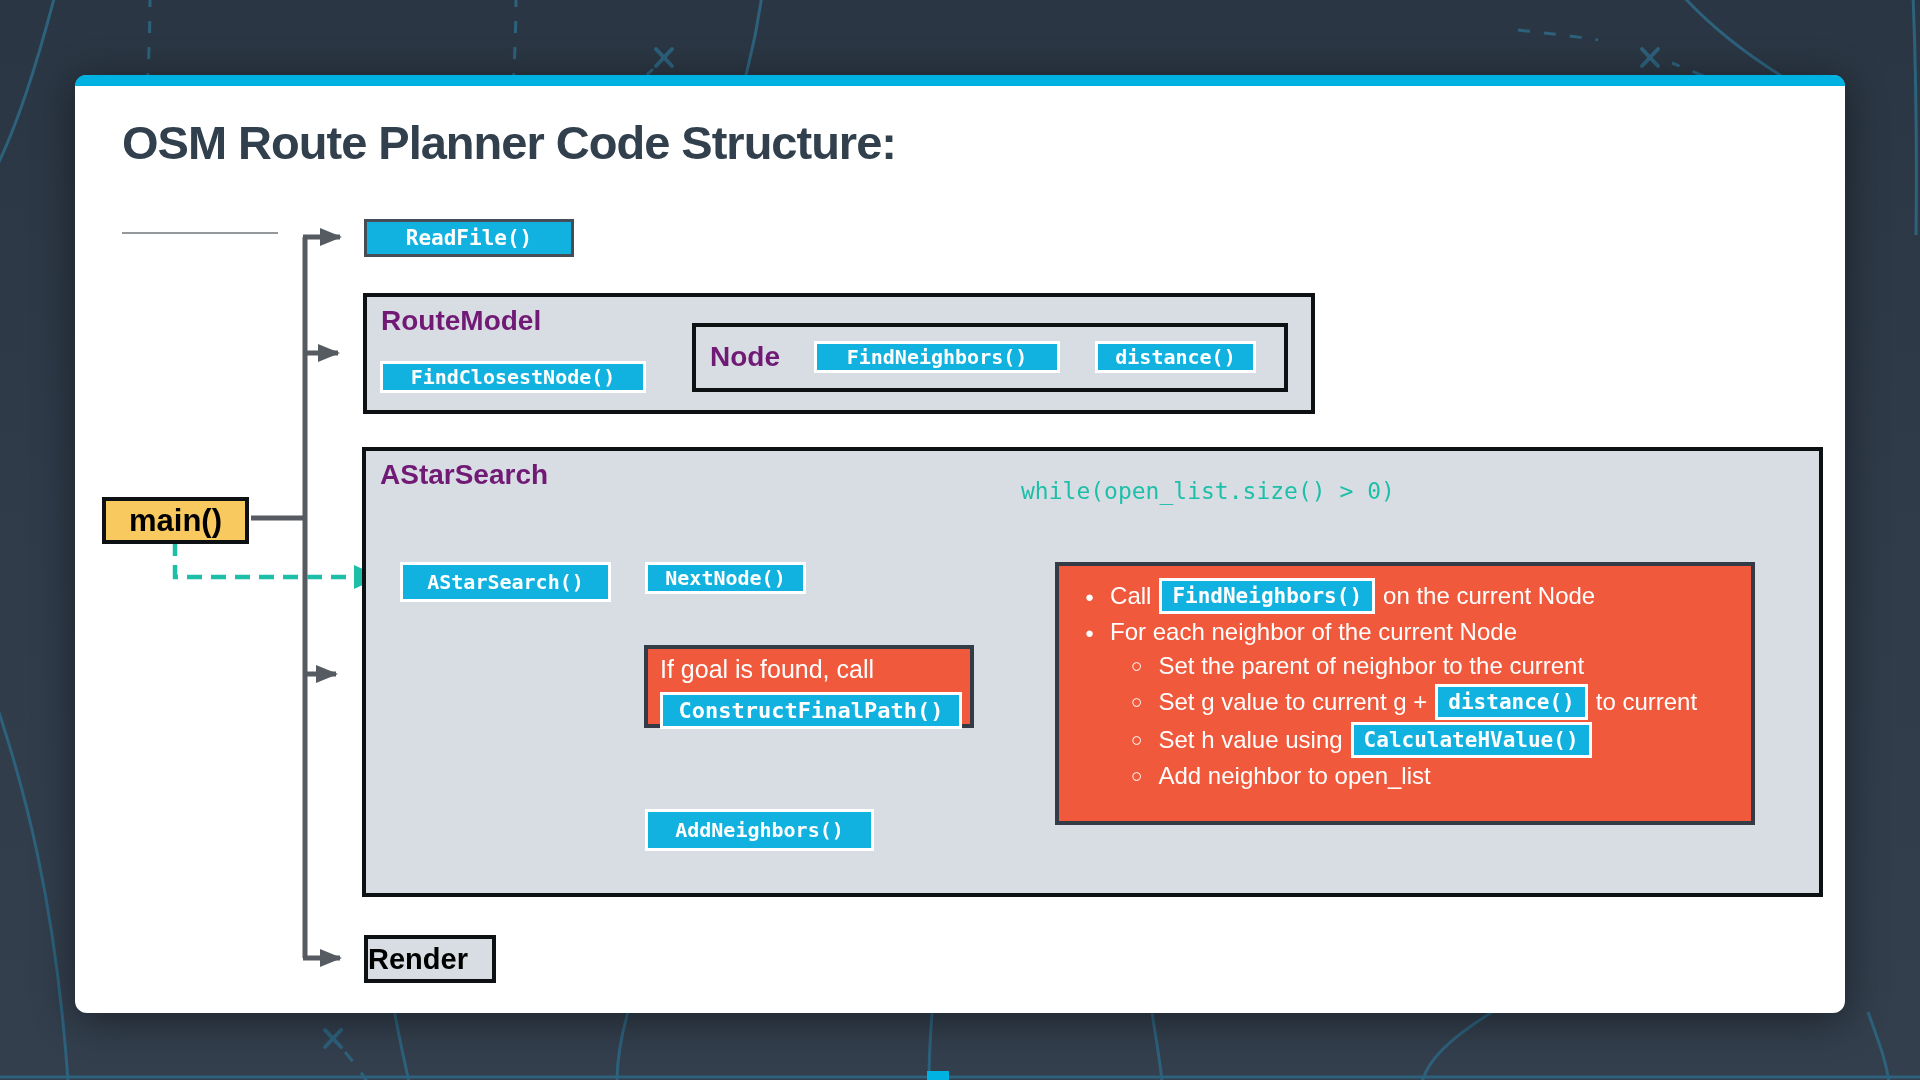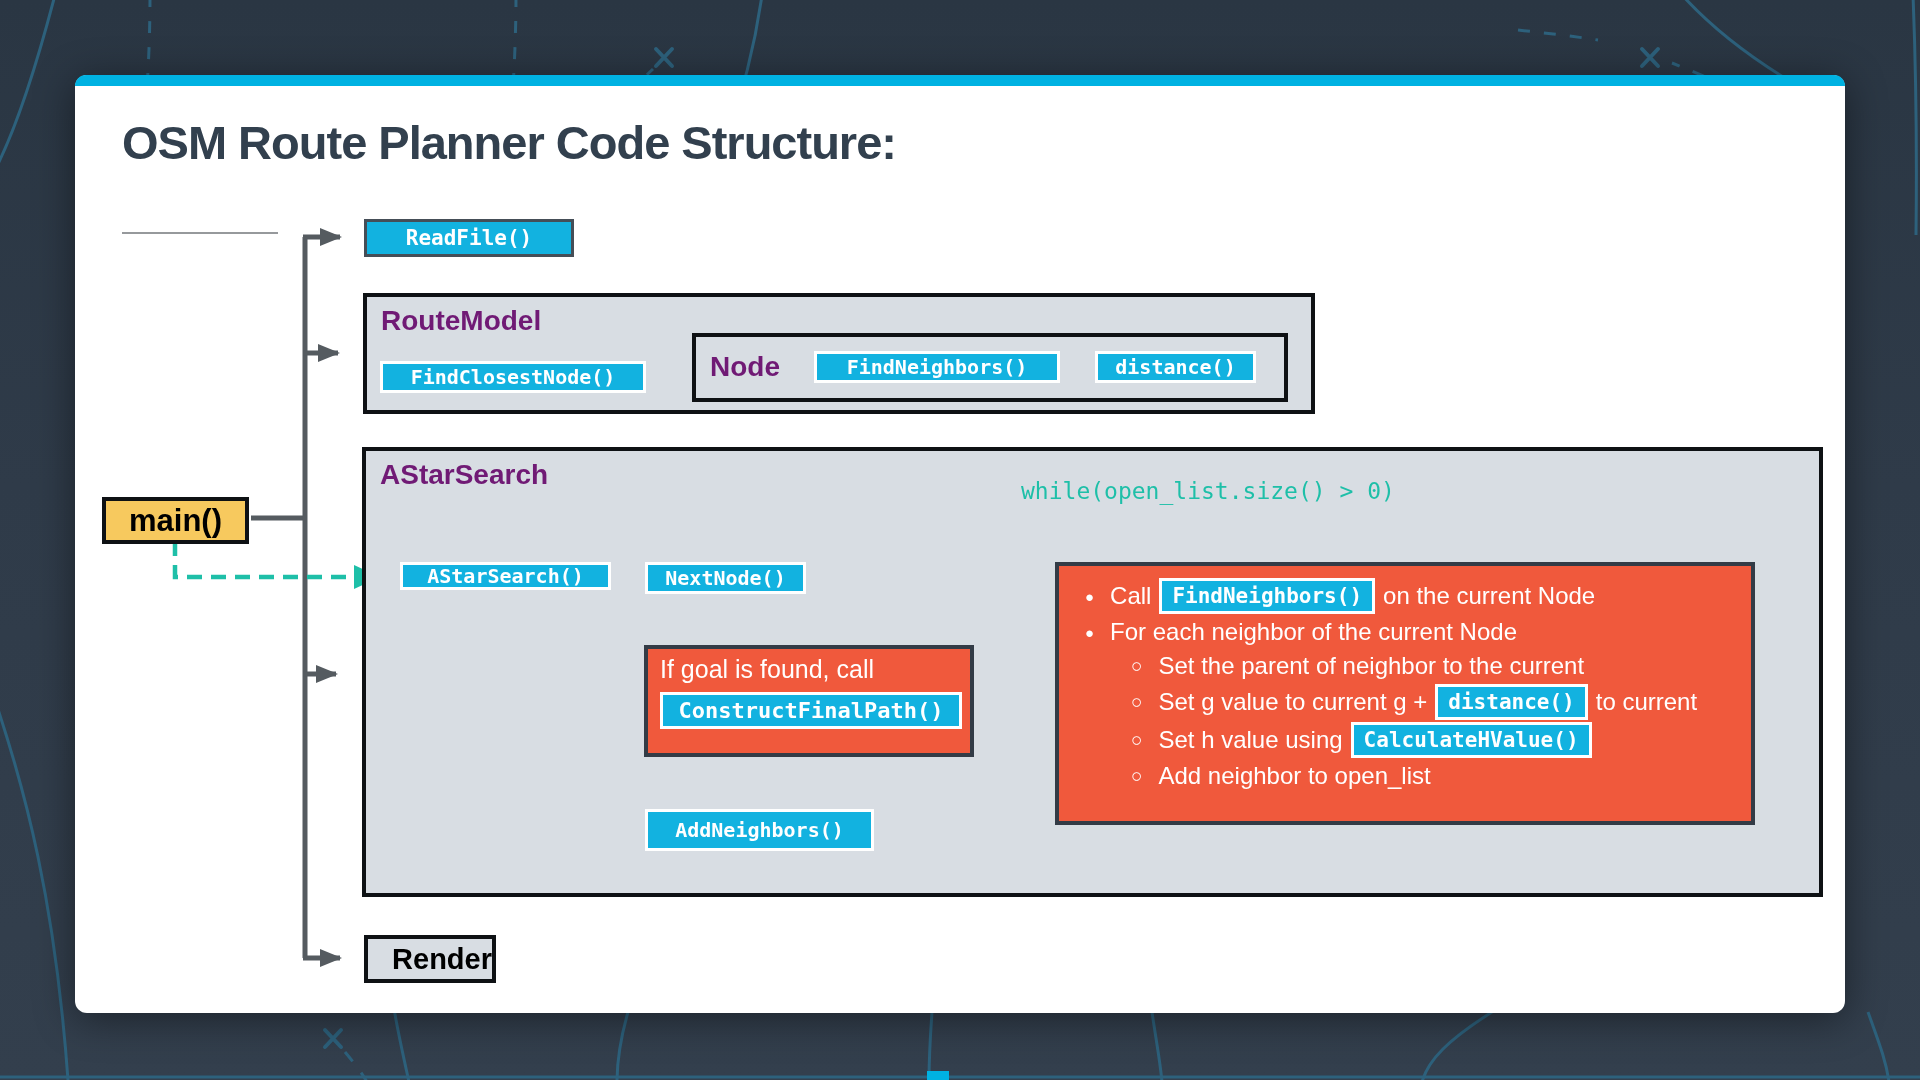--- a/index.html
+++ b/index.html
@@ -108,39 +108,39 @@
       <path d="M725 741 L725 760" marker-end="url(#tArrow)"></path>
       <path d="M728 814 L728 868 L1788 868 L1788 521 L727 521 L727 538" marker-end="url(#tArrow)"></path>
     </g>
   </svg>
 
   <div class="chip darkline" style="left:364px;top:219px;width:210px;height:38px;font-size:21px;">ReadFile()</div>
 
   <div class="graybox" style="left:363px;top:293px;width:952px;height:121px;">
     <div class="boxlabel" style="left:14px;top:8px;font-size:28px;">RouteModel</div>
     <div class="chip" style="left:13px;top:64px;width:266px;height:32px;">FindClosestNode()</div>
-    <div style="position:absolute;left:325px;top:36px;width:596px;height:69px;border:4px solid #0e1114;box-sizing:border-box;">
+    <div style="position:absolute;left:325px;top:26px;width:596px;height:69px;border:4px solid #0e1114;box-sizing:border-box;">
       <div class="boxlabel" style="left:14px;top:14px;font-size:28px;">Node</div>
       <div class="chip" style="left:118px;top:14px;width:246px;height:32px;">FindNeighbors()</div>
       <div class="chip" style="left:399px;top:14px;width:161px;height:32px;">distance()</div>
     </div>
   </div>
 
   <div id="main-box">main()</div>
 
   <div class="graybox" style="left:362px;top:447px;width:1461px;height:450px;">
     <div class="boxlabel" style="left:14px;top:8px;font-size:28px;">AStarSearch</div>
   </div>
 
   <div id="while-label">while(open_list.size() &gt; 0)</div>
 
-  <div class="chip" style="left:400px;top:562px;width:211px;height:28px;">AStarSearch()</div>
+  <div class="chip" style="left:400px;top:562px;width:211px;height:40px;">AStarSearch()</div>
   <div class="chip" style="left:645px;top:562px;width:161px;height:32px;">NextNode()</div>
 
-  <div class="orangebox" style="left:644px;top:645px;width:330px;height:112px;">
+  <div class="orangebox" style="left:644px;top:645px;width:330px;height:83px;">
     <div id="ifgoal-text">If goal is found, call</div>
     <div class="chip" style="left:12px;top:43px;width:302px;height:37px;font-size:22px;">ConstructFinalPath()</div>
   </div>
 
   <div class="chip" style="left:645px;top:778px;width:229px;height:42px;margin-top:31px;">AddNeighbors()</div>
 
   <div class="orangebox" style="left:1055px;top:562px;width:700px;height:263px;">
     <div id="detail-list">
       <div class="drow l1">
         <span>Call</span>
@@ -161,17 +161,17 @@
       <div class="drow l2">
         <span>Set h value using</span>
         <span class="chip inline">CalculateHValue()</span>
       </div>
       <div class="drow l2">
         <span>Add neighbor to open_list</span>
       </div>
     </div>
   </div>
 
-  <div class="graybox" style="left:364px;top:935px;width:132px;height:48px;display:flex;align-items:center;justify-content:flex-end;">
+  <div class="graybox" style="left:364px;top:935px;width:132px;height:48px;display:flex;align-items:center;justify-content:flex-start;">
     <span style="font-size:29px;font-weight:bold;color:#000;">Render</span>
   </div>
 
 </div>
 
 </body></html>

